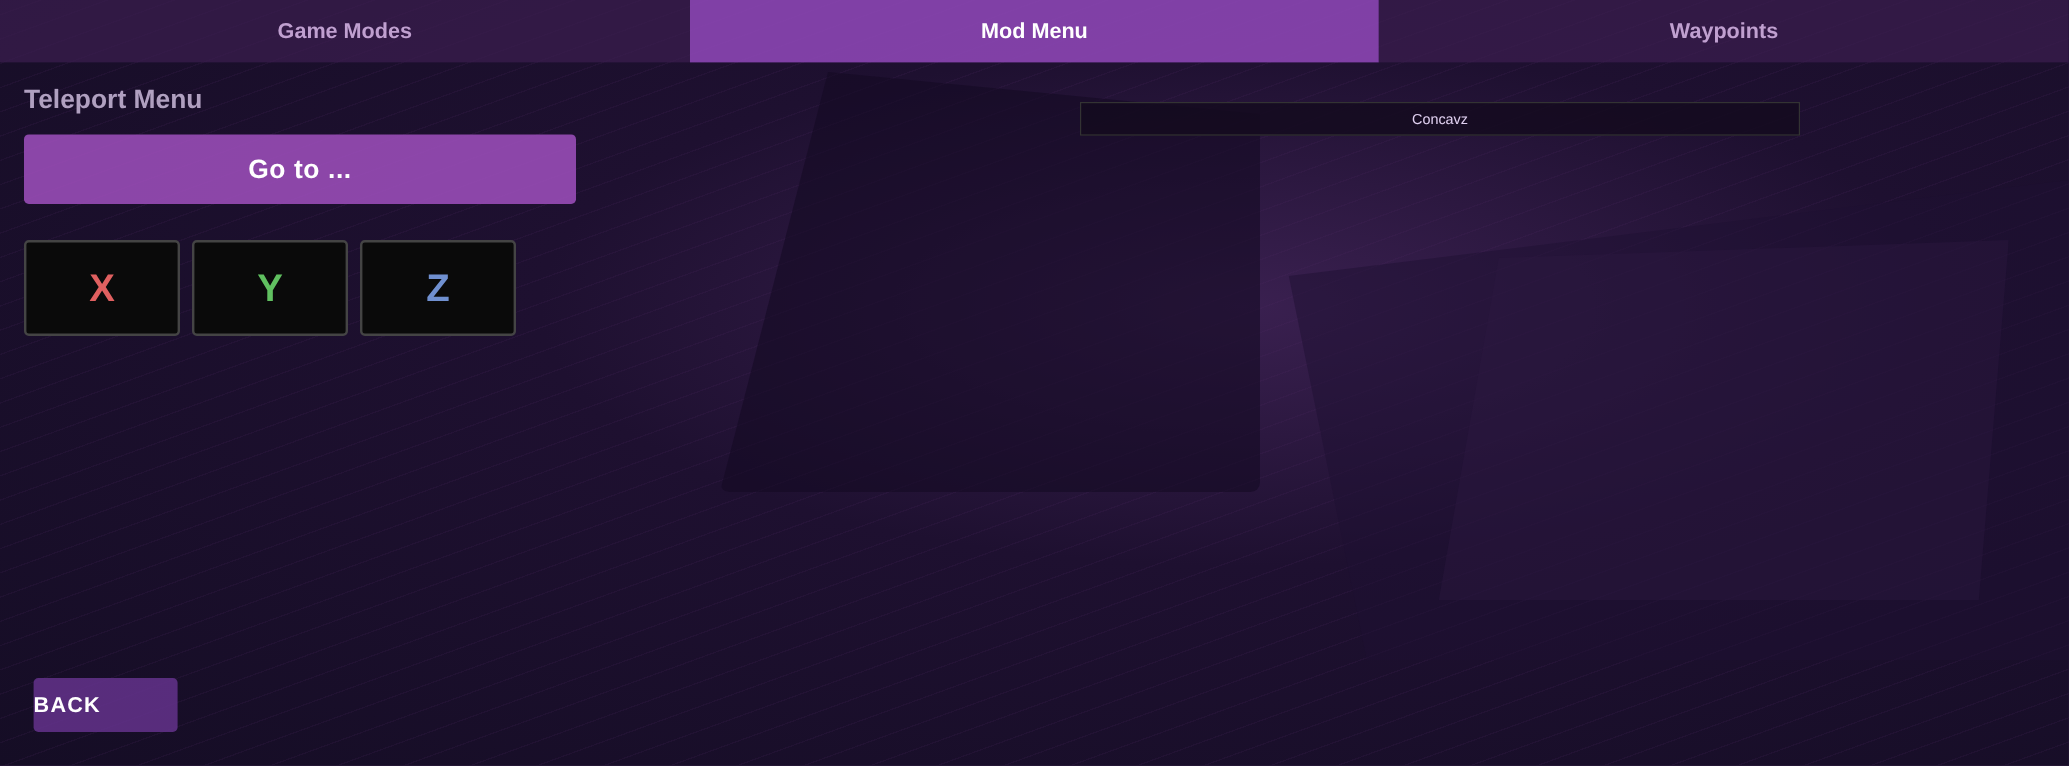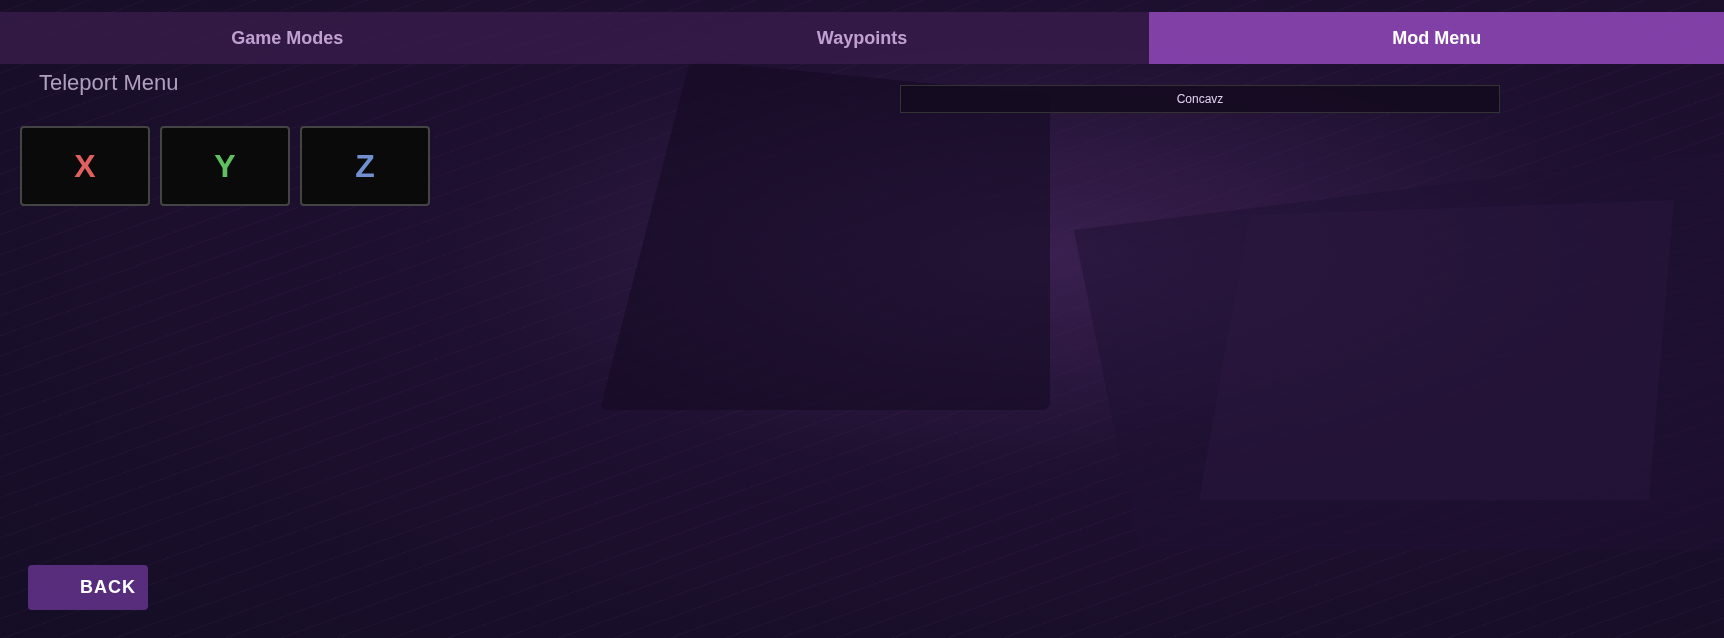--- a/index.html
+++ b/index.html
@@ -64,21 +64,21 @@
       right: 50px;
       width: 500px;
       height: 300px;
       background: rgba(45, 25, 65, 0.4);
       clip-path: polygon(5% 100%, 15% 5%, 100% 0%, 95% 100%);
     }
 
     
     .top-nav {
       position: absolute;
-      top: 12px;
+      top: 0;
       left: 0;
       right: 0;
       height: 52px;
       display: flex;
       z-index: 10;
     }
 
     .nav-tab {
       flex: 1;
       display: flex;
@@ -109,23 +109,22 @@
       left: 0;
       width: 540px;
       bottom: 0;
       z-index: 10;
       padding: 18px 20px;
     }
 
     .panel-title {
       color: #b0a0c0;
       font-size: 22px;
-      font-weight: 400;
+      font-weight: 700;
       margin-bottom: 16px;
-      margin-left: 19px;
     }
 
     .menu-button {
       display: block;
       width: 460px;
       padding: 16px 0;
       margin-bottom: 14px;
       background: rgba(160, 80, 190, 0.85);
       color: #ffffff;
       font-size: 22px;
@@ -183,51 +182,52 @@
       font-size: 12px;
       font-weight: 400;
     }
 
     
     .back-button {
       position: absolute;
       bottom: 28px;
       left: 28px;
       width: 120px;
-      padding: 12px 12px;
+      padding: 12px 0;
       background: rgba(100, 50, 140, 0.85);
       color: #ffffff;
       font-size: 18px;
       font-weight: 700;
-      text-align: right;
+      text-align: left;
       border: none;
       border-radius: 4px;
       cursor: pointer;
       z-index: 10;
       letter-spacing: 1px;
     }
   </style>
 </head>
 <body>
 
 <div class="bg">
   <div class="bg-shape1"></div>
   <div class="bg-shape2"></div>
   <div class="bg-shape3"></div>
 </div>
 
 <nav class="top-nav">
   <button class="nav-tab inactive">Game Modes</button>
+  <button class="nav-tab active">Mod Menu</button>
   <button class="nav-tab inactive">Waypoints</button>
-  <button class="nav-tab active">Mod Menu</button>
 </nav>
 
 <div class="left-panel">
   <div class="panel-title">Teleport Menu</div>
 
+  <button class="menu-button">Go to ...</button>
 
 
   <div class="coord-buttons">
     <button class="coord-btn x">X</button>
     <button class="coord-btn y">Y</button>
     <button class="coord-btn z">Z</button>
   </div>
 
 </div>
 

